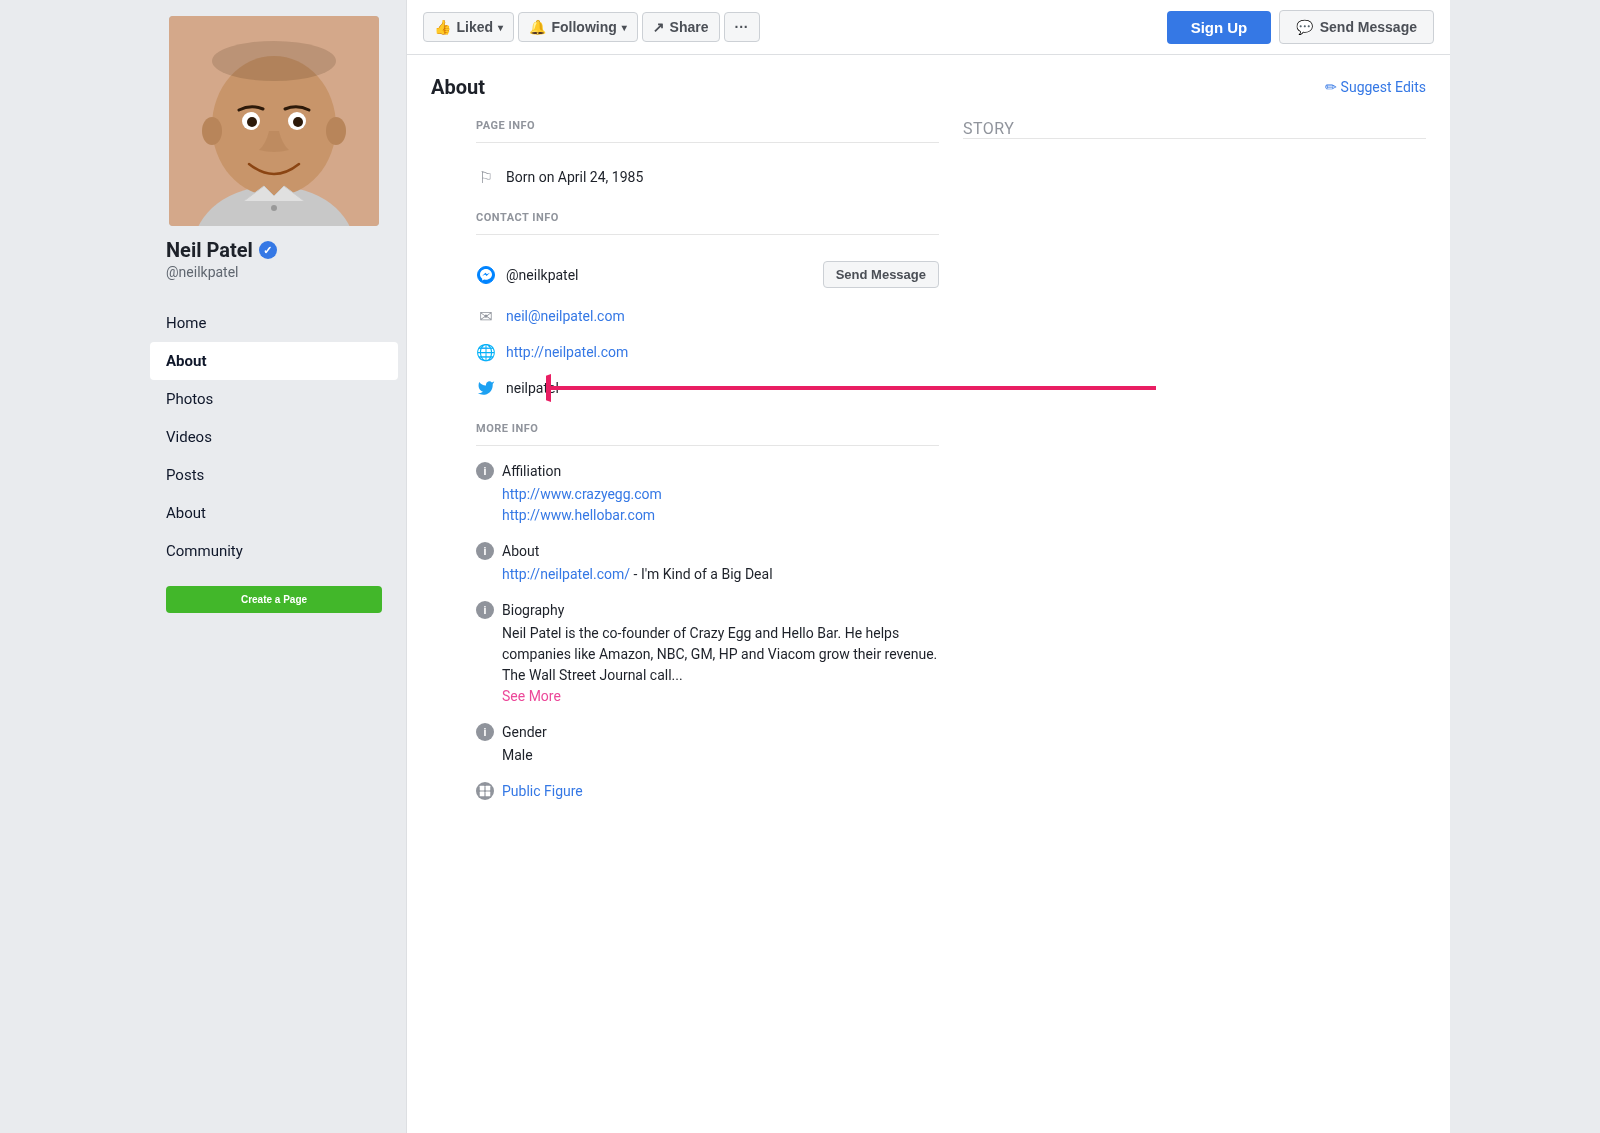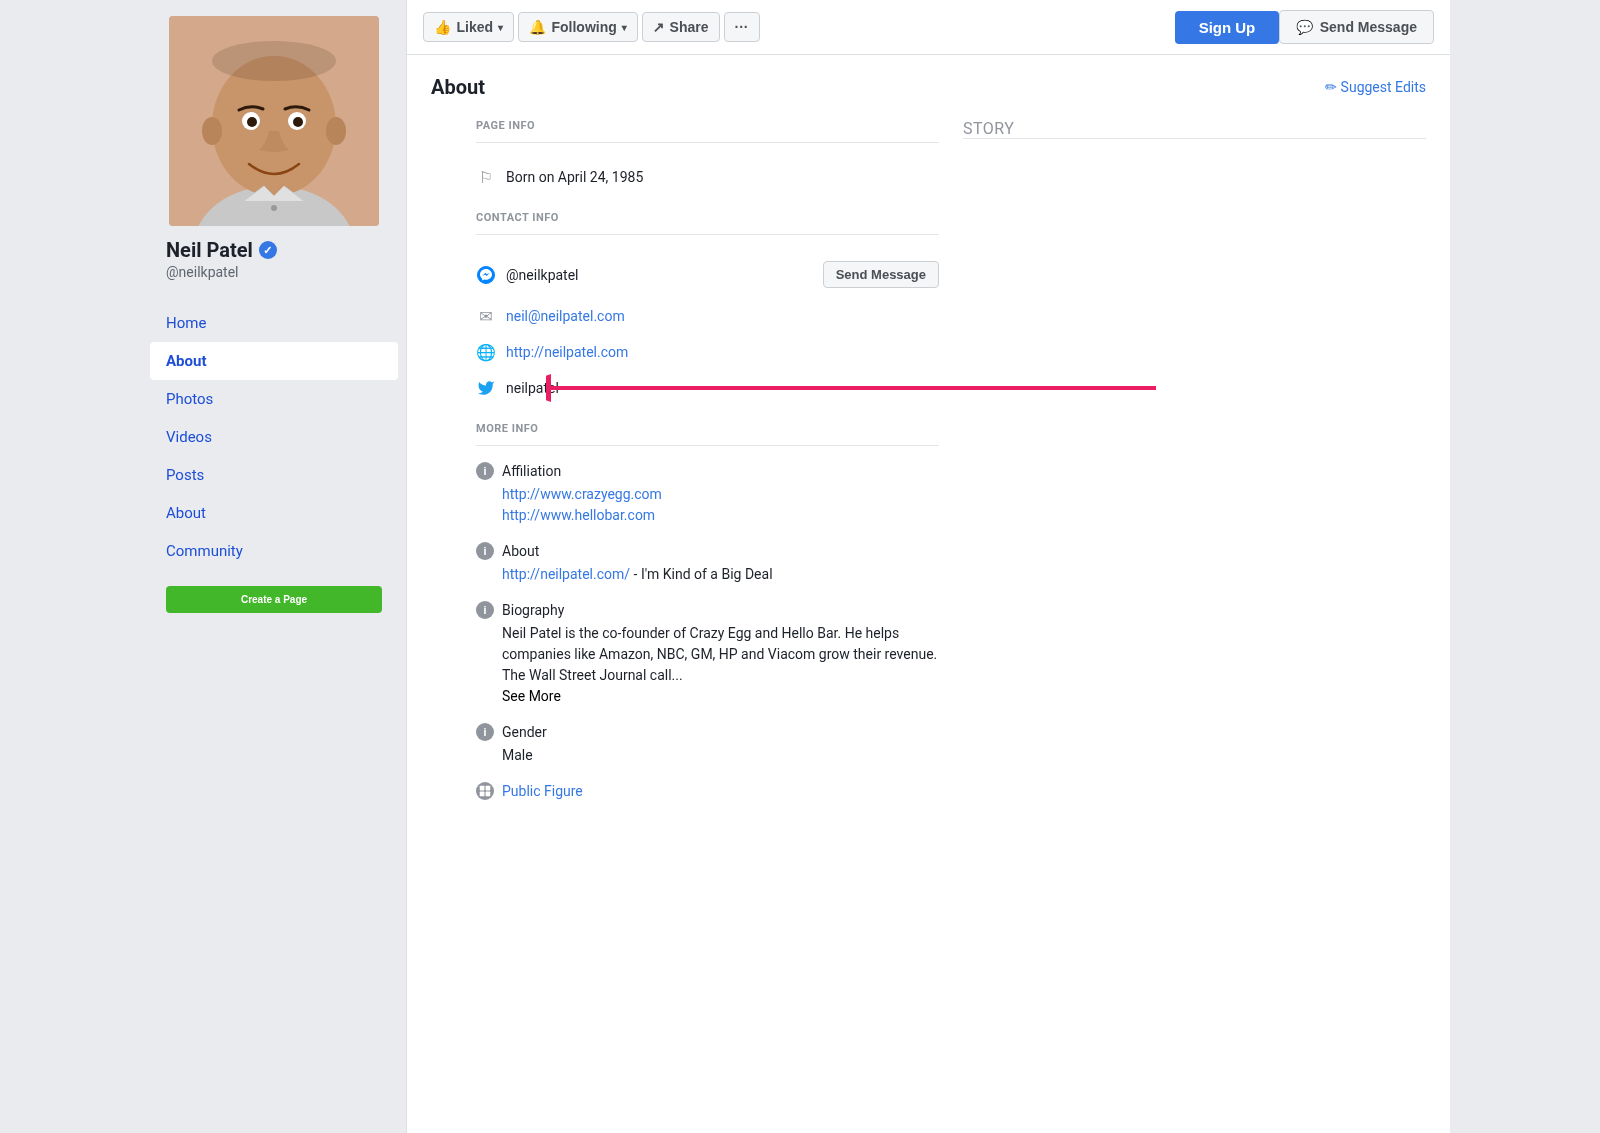--- a/index.html
+++ b/index.html
@@ -67,21 +67,21 @@
       text-align: left;
       padding: 2px 4px 0 4px;
     }
     .sidebar-nav {
       margin-top: 8px;
     }
     .sidebar-nav-item {
       display: block;
       padding: 10px 16px;
       font-size: 15px;
-      color: #1d4ed8;
+      color: #0f172a;
       cursor: pointer;
       border-radius: 4px;
     }
     .sidebar-nav-item.active {
       background: #fff;
       font-weight: bold;
     }
     .create-page-btn {
       margin: 16px 16px 0 16px;
       background: #42b72a;
@@ -130,20 +130,21 @@
       background: #f5f6f7;
       cursor: pointer;
       font-size: 14px;
       color: #4b4f56;
       font-weight: 600;
     }
     .action-btn .dropdown-arrow { font-size: 10px; }
     .action-bar-right {
       display: flex;
       align-items: center;
+      gap: 8px;
     }
     .sign-up-btn {
       background: #3578e5;
       color: white;
       border: none;
       border-radius: 4px;
       padding: 8px 24px;
       font-size: 15px;
       font-weight: bold;
       cursor: pointer;
@@ -288,21 +289,21 @@
       font-weight: bold;
       flex-shrink: 0;
     }
     .more-info-content {
       margin-left: 26px;
       font-size: 14px;
       color: #1d2129;
       line-height: 1.5;
     }
     .see-more {
-      color: #000000;
+      color: #ec4899;
       cursor: pointer;
       font-size: 14px;
     }
 
     
     .arrow-annotation {
       position: relative;
       display: flex;
       align-items: center;
     }

